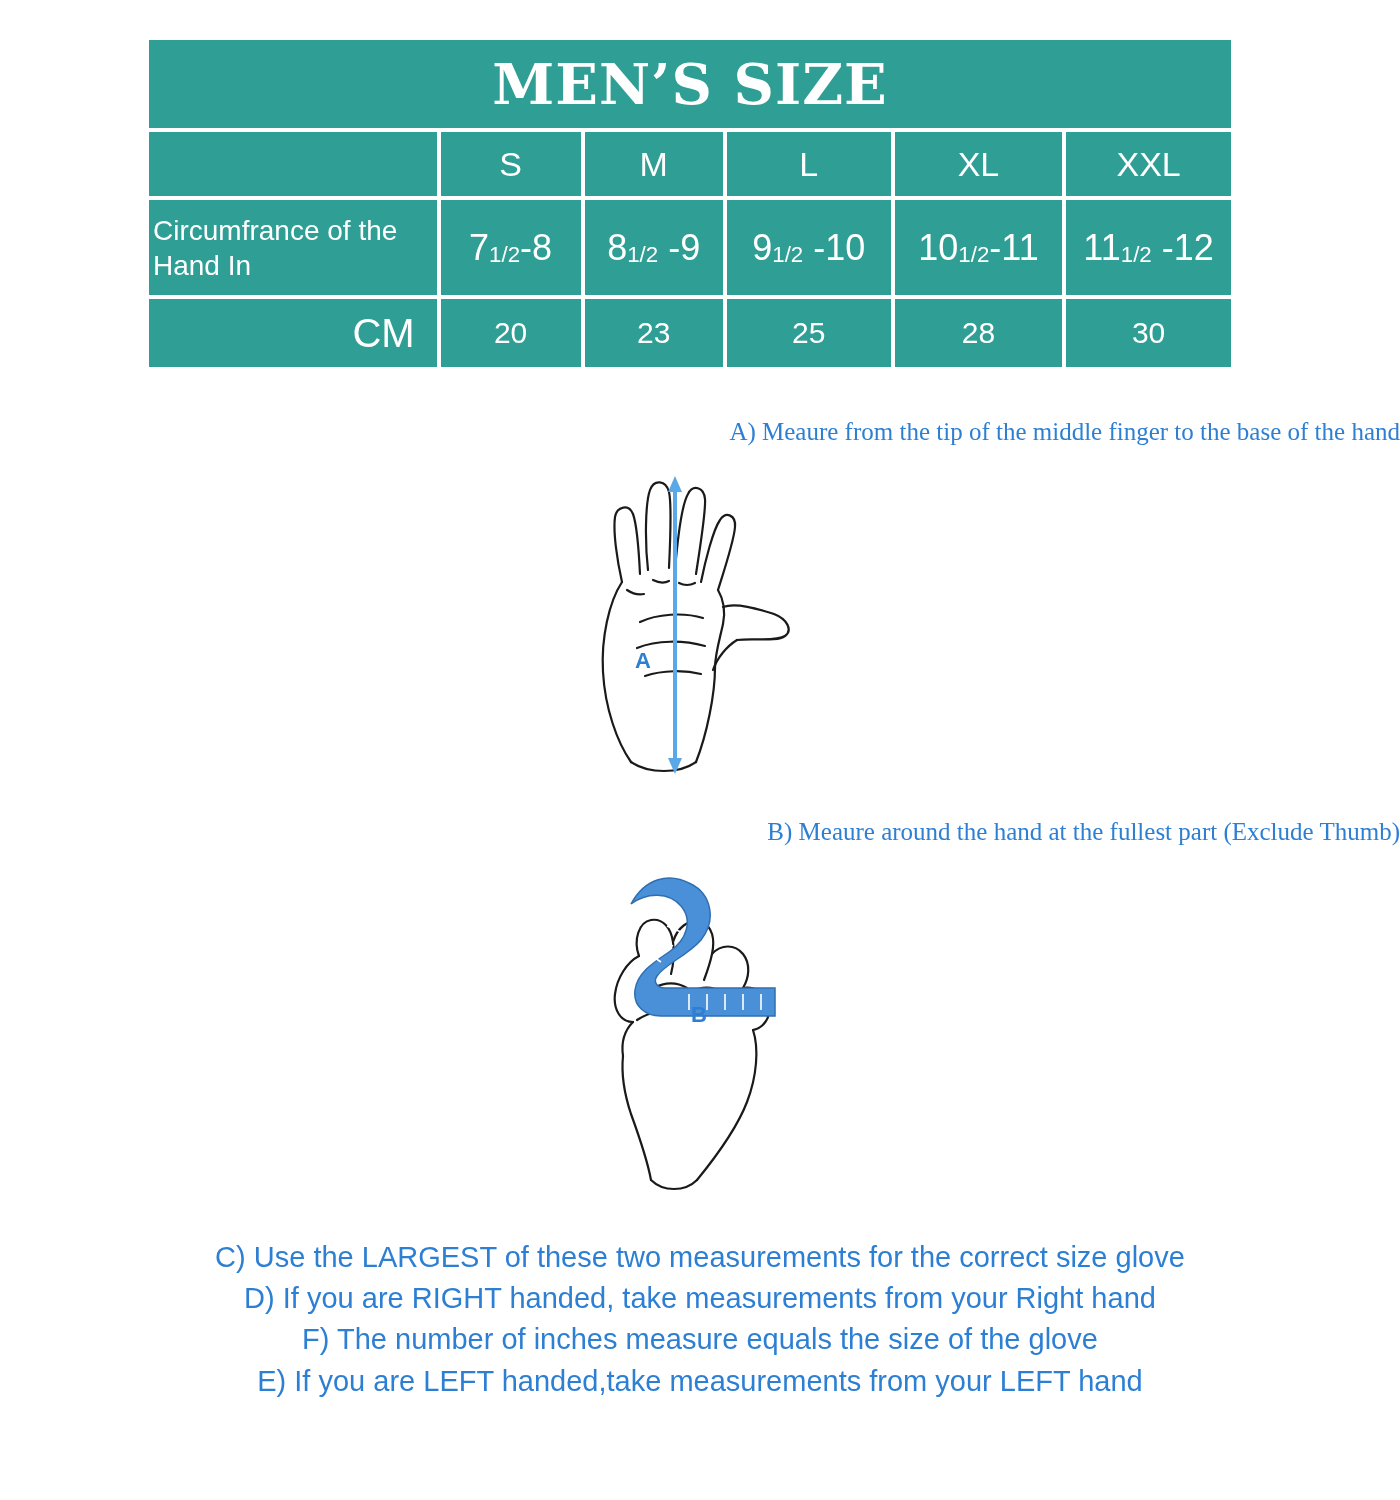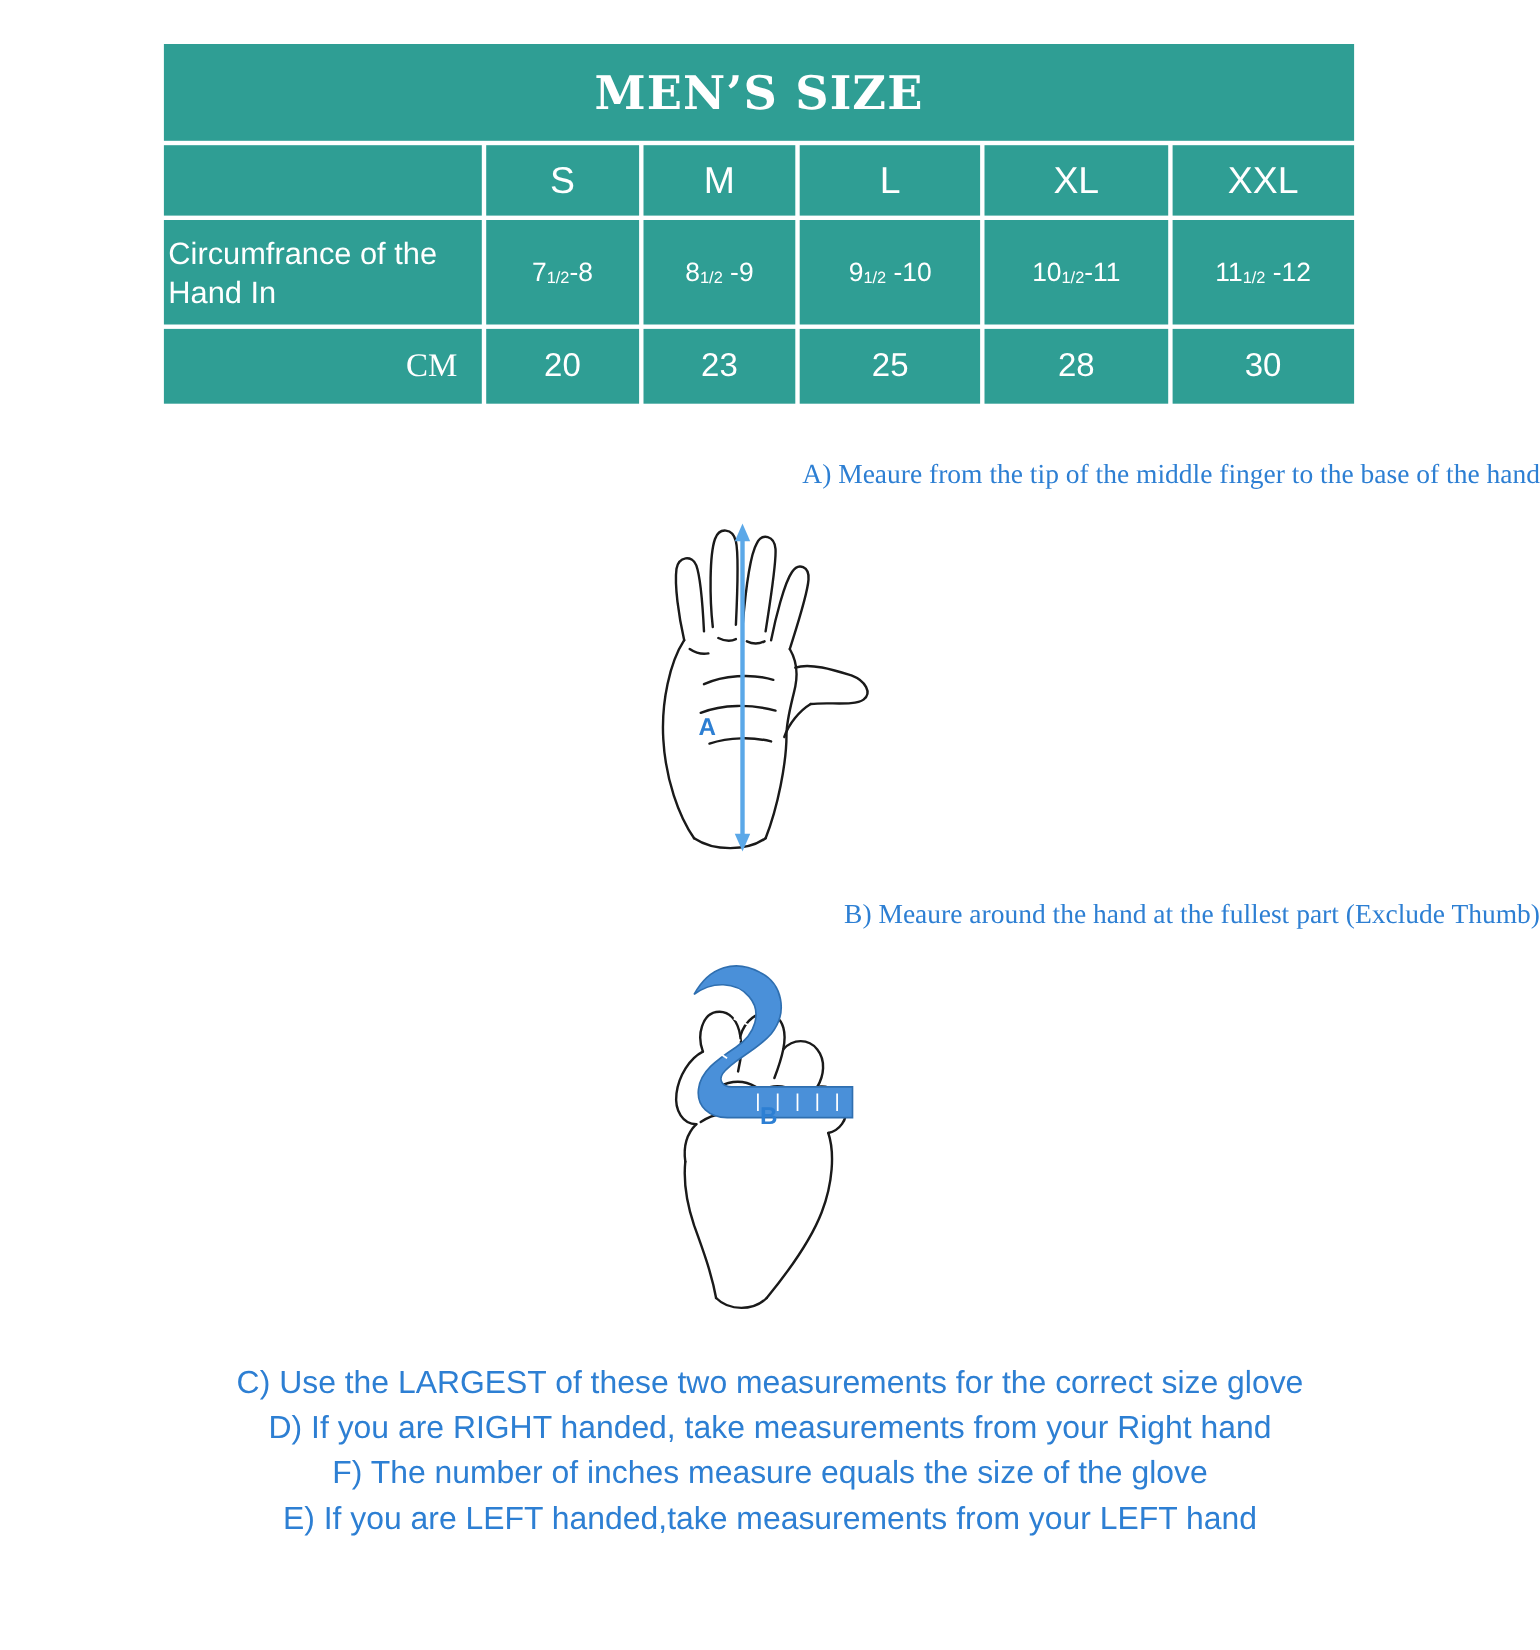--- a/index.html
+++ b/index.html
@@ -32,56 +32,55 @@
     background: #2f9e94;
     color: #ffffff;
     text-align: center;
     vertical-align: middle;
     padding: 0;
   }
   .title-cell {
     height: 88px;
     font-family: "DejaVu Serif", serif;
     font-weight: bold;
-    font-size: 42px;
+    font-size: 56px;
     letter-spacing: 1px;
   }
   .hdr-row td {
     height: 64px;
     font-size: 34px;
     font-weight: 400;
   }
   .label-col {
     width: 272px;
   }
   .size-col {
     width: 143px;
   }
   .size-col-wide {
     width: 170px;
   }
   .row-circ td {
     height: 95px;
-    font-size: 24px;
+    font-size: 36px;
   }
   .row-circ .rowlabel {
     text-align: left;
     padding-left: 4px;
     font-size: 28px;
     line-height: 1.25;
   }
   .row-cm td {
     height: 68px;
     font-size: 30px;
   }
   .row-cm .rowlabel {
     text-align: right;
     padding-right: 22px;
-    font-size: 30px;
-    font-family: Liberation Serif, serif;
+    font-size: 40px;
   }
   .frac {
     font-size: 0.62em;
     vertical-align: baseline;
     position: relative;
     top: 2px;
   }
 
   
   .caption {

